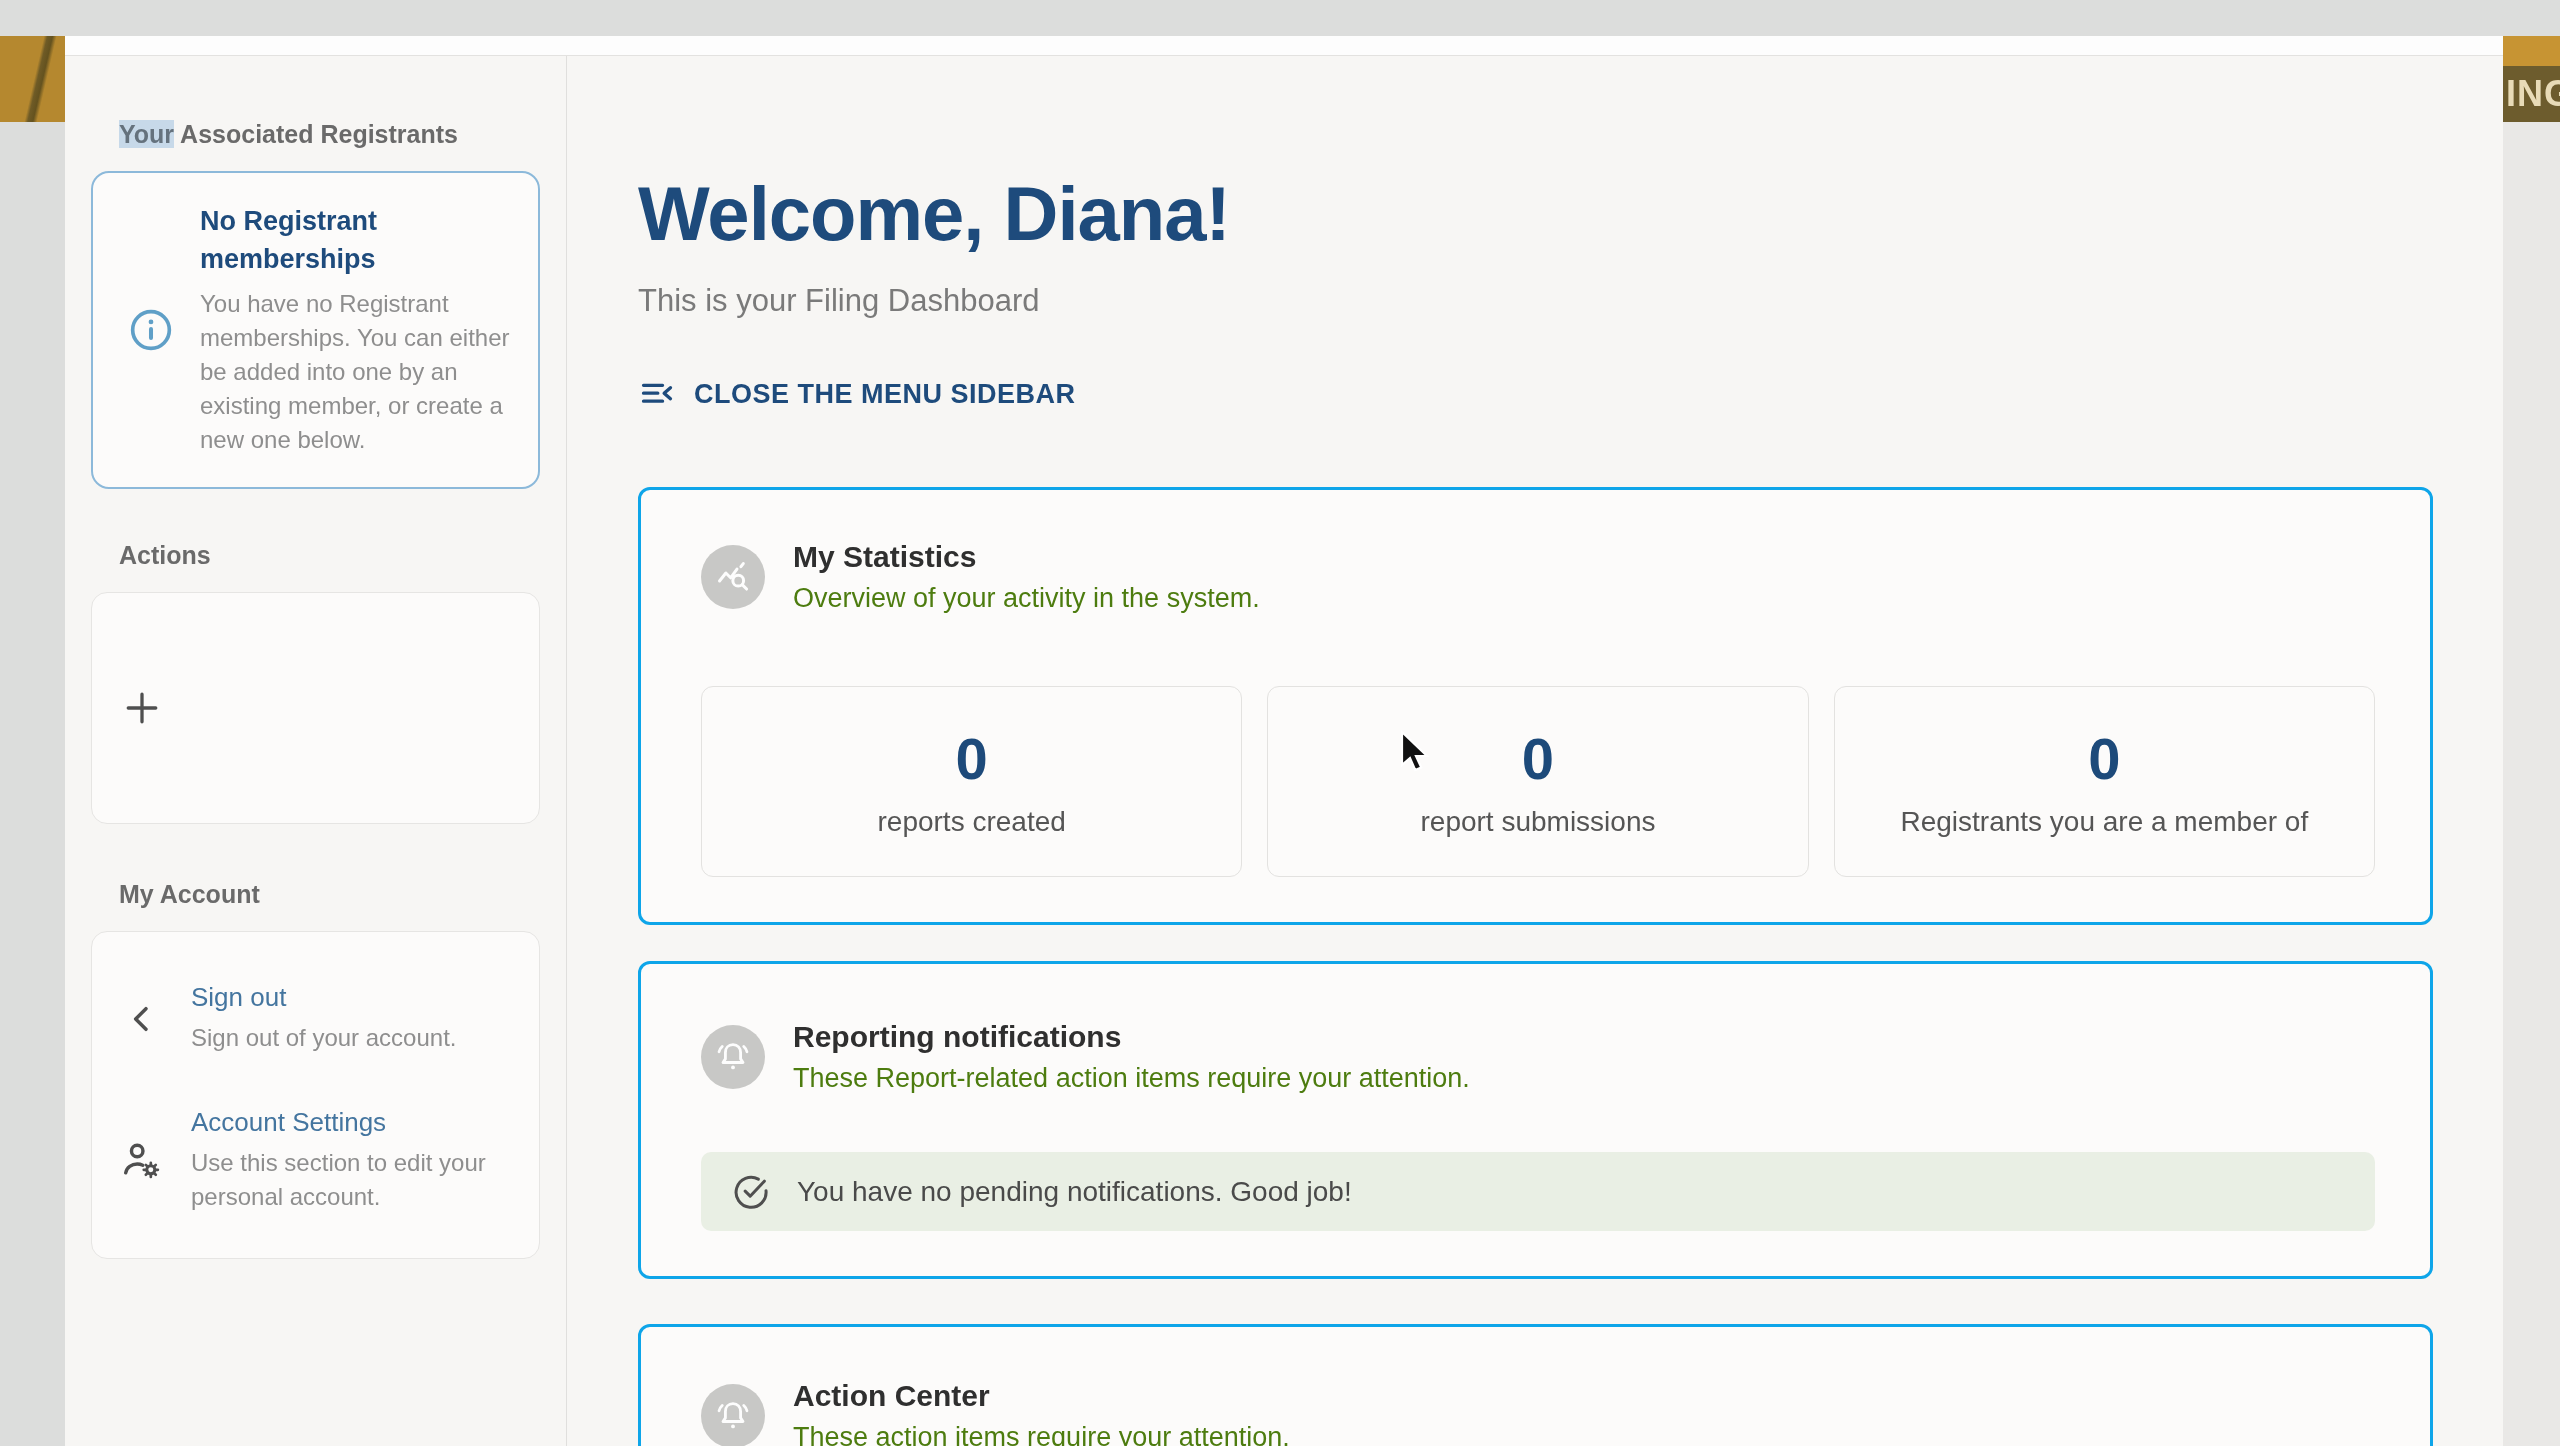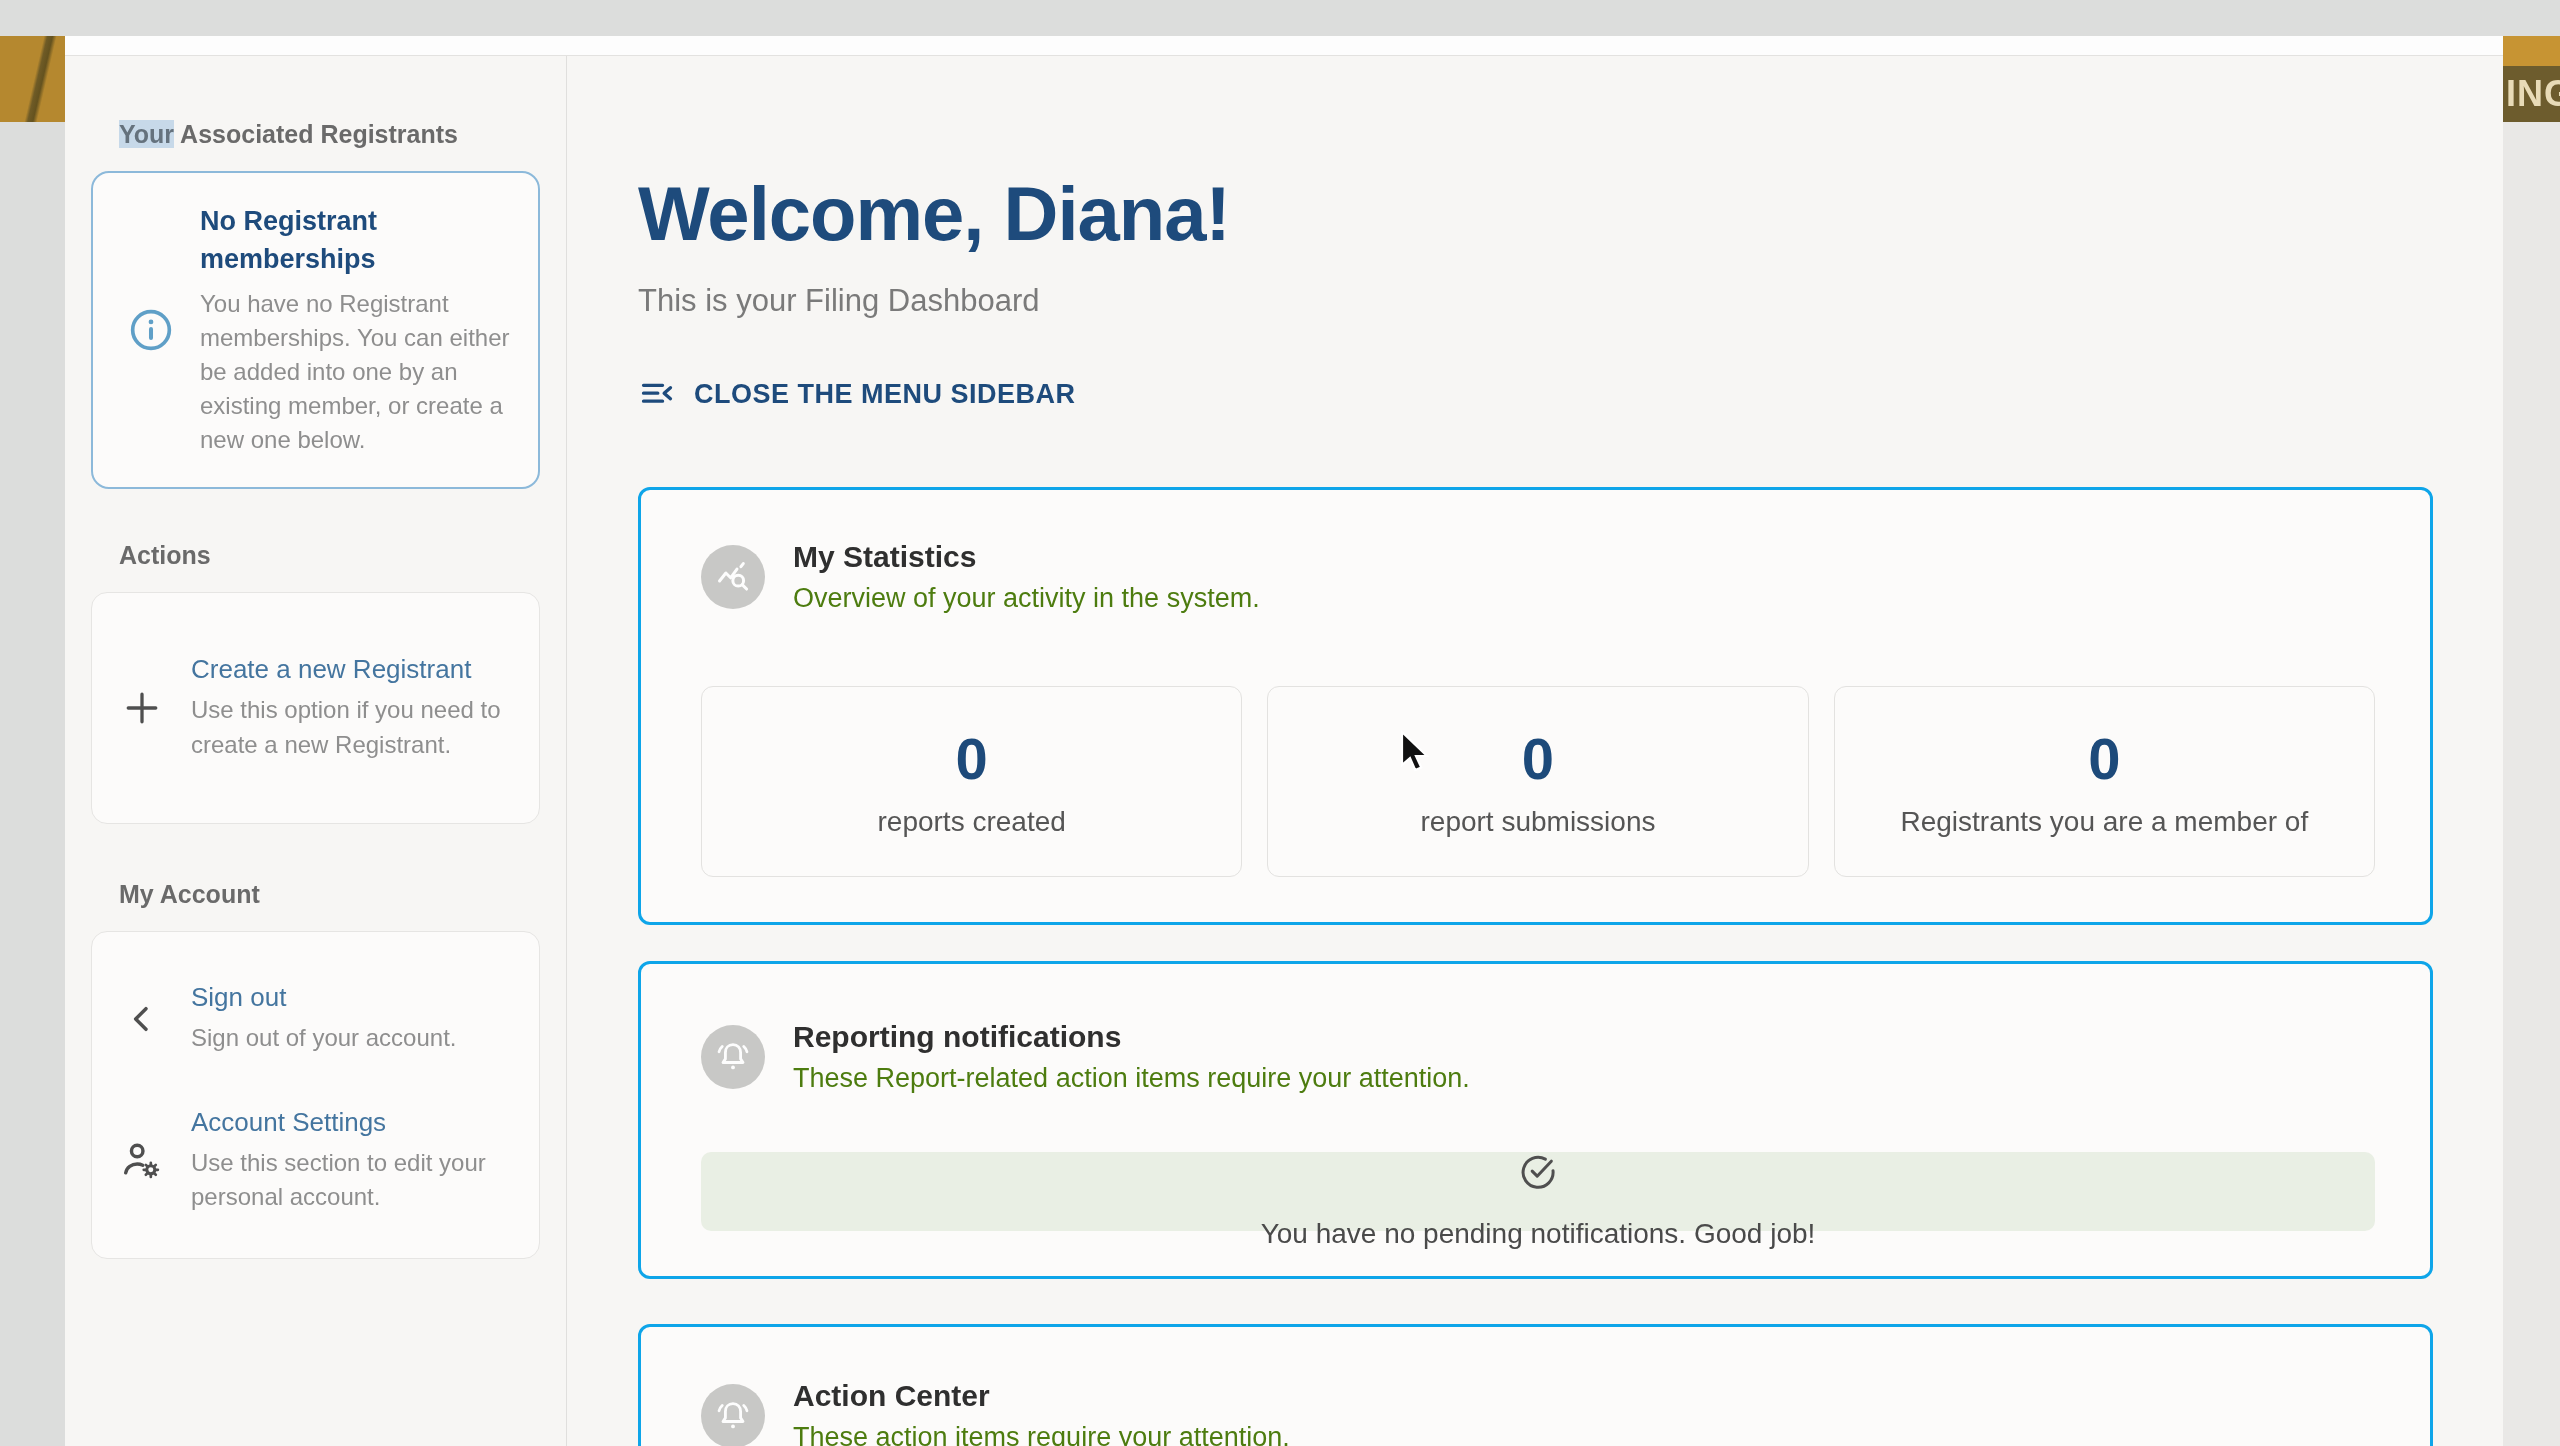--- a/index.html
+++ b/index.html
@@ -94,21 +94,21 @@
   .stat-row { display:flex; gap:25px; margin-top:72px; }
   .stat-box {
     flex:1; border:1px solid #e3e2e0; background:#fcfbfa; border-radius:12px;
     height:191px; display:flex; flex-direction:column; align-items:center; justify-content:center;
   }
   .stat-value { font-size:58px; font-weight:bold; color:#1d4a7a; }
   .stat-label { margin-top:14px; font-size:28px; color:#555; }
 
   .success-bar {
     margin-top:58px; height:79px; background:#e9efe4; border-radius:10px;
-    display:flex; align-items:center; padding:0 30px; gap:26px;flex-direction:column;
+    display:flex; align-items:center; padding:0 30px; gap:26px;
   }
   .success-text { font-size:28px; color:#4a4a4a; }
 
   
   .cursor { position:absolute; left:1400px; top:694px; pointer-events:none; }
 </style>
 </head>
 <body>
 
 <div class="stage">
@@ -146,24 +146,20 @@
           </div>
         </div>
 
         <div class="side-label label-gap">Actions</div>
 
         <div class="side-card actions-card">
           <div class="icon-col">
             <svg width="44" height="44" viewBox="0 0 24 24" fill="none">
               <path d="M12 4.5v15M4.5 12h15" stroke="#4f4f4f" stroke-width="1.8" stroke-linecap="round"></path>
             </svg>
-          </div>
-          <div>
-            <div class="link-title">Create a new Registrant</div>
-            <div class="side-body">Use this option if you need to create a new Registrant.</div>
           </div>
         </div>
 
         <div class="side-label label-gap2">My Account</div>
 
         <div class="side-card account-card">
           <div class="account-item">
             <div class="icon-col">
               <svg width="38" height="38" viewBox="0 0 24 24" fill="none">
                 <path d="M14.5 5.5 8 12l6.5 6.5" stroke="#4f4f4f" stroke-width="2.2" stroke-linecap="round" stroke-linejoin="round"></path>

